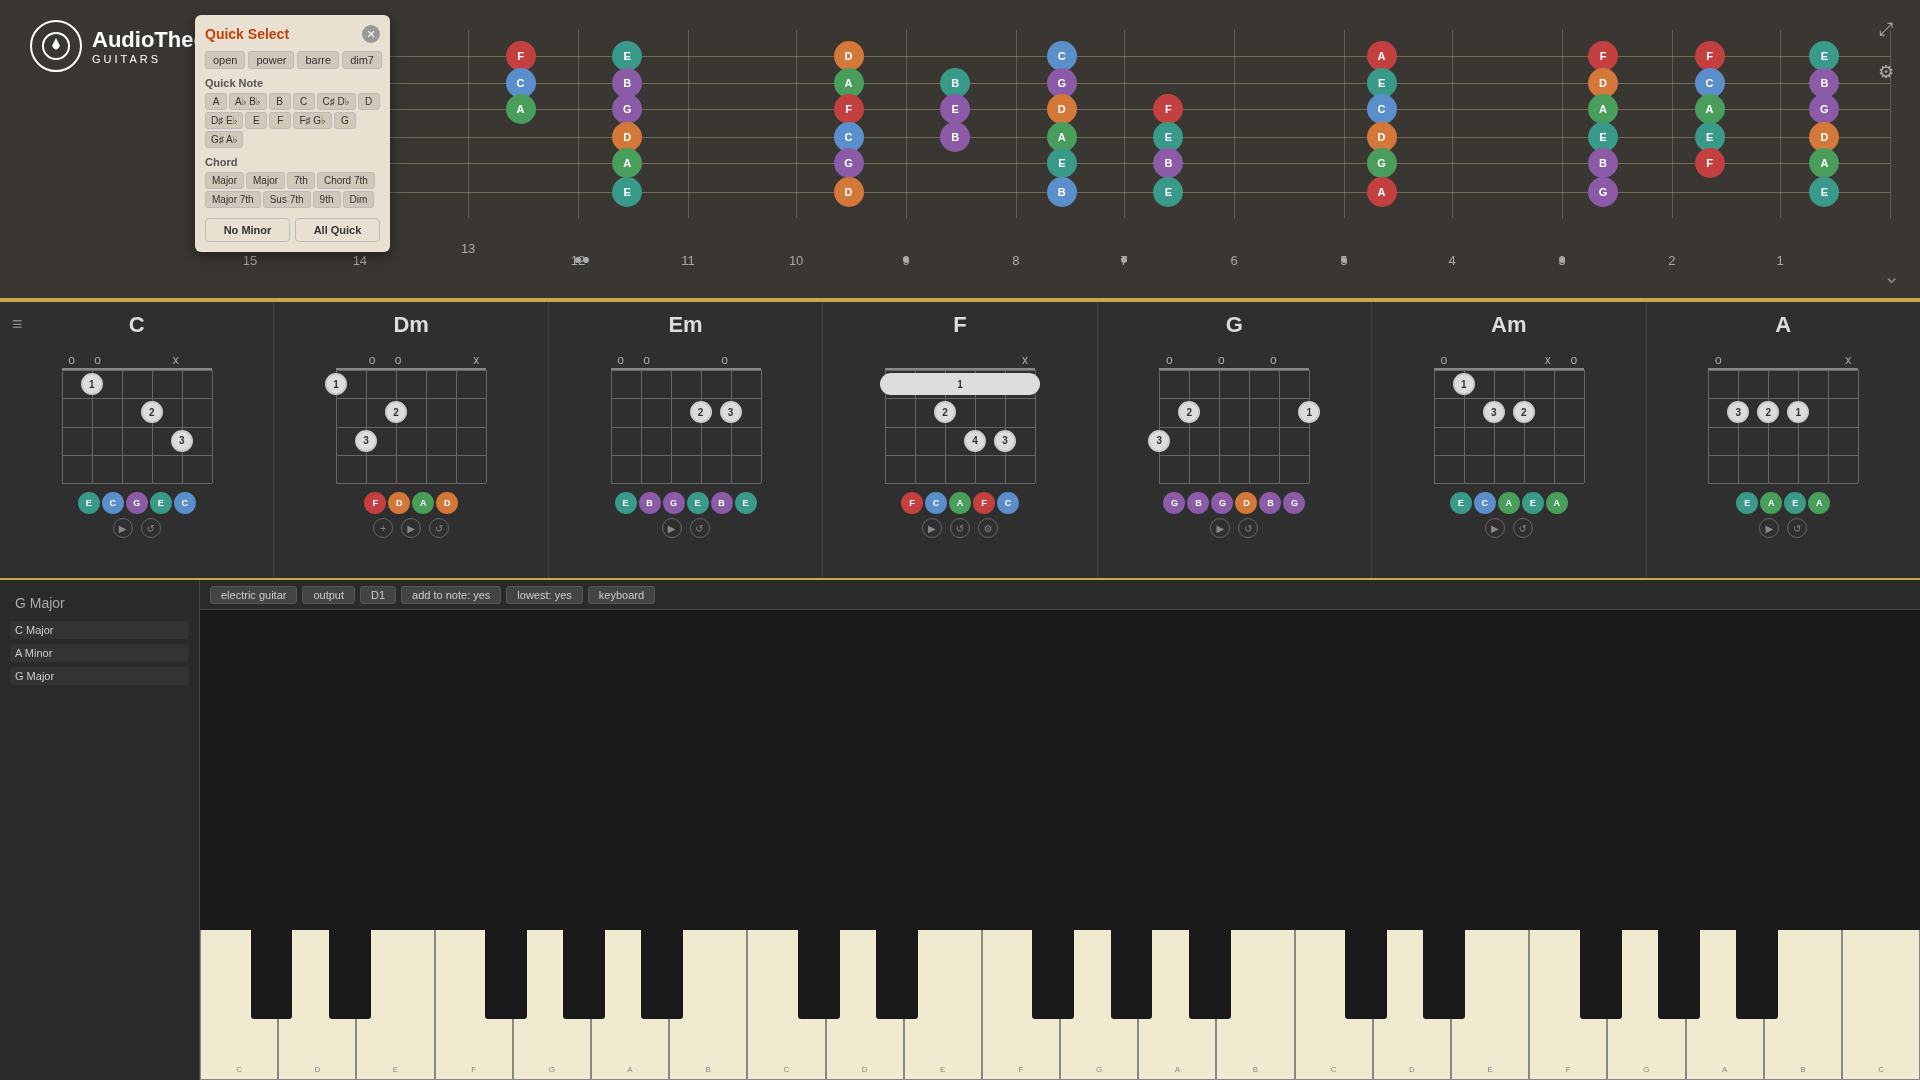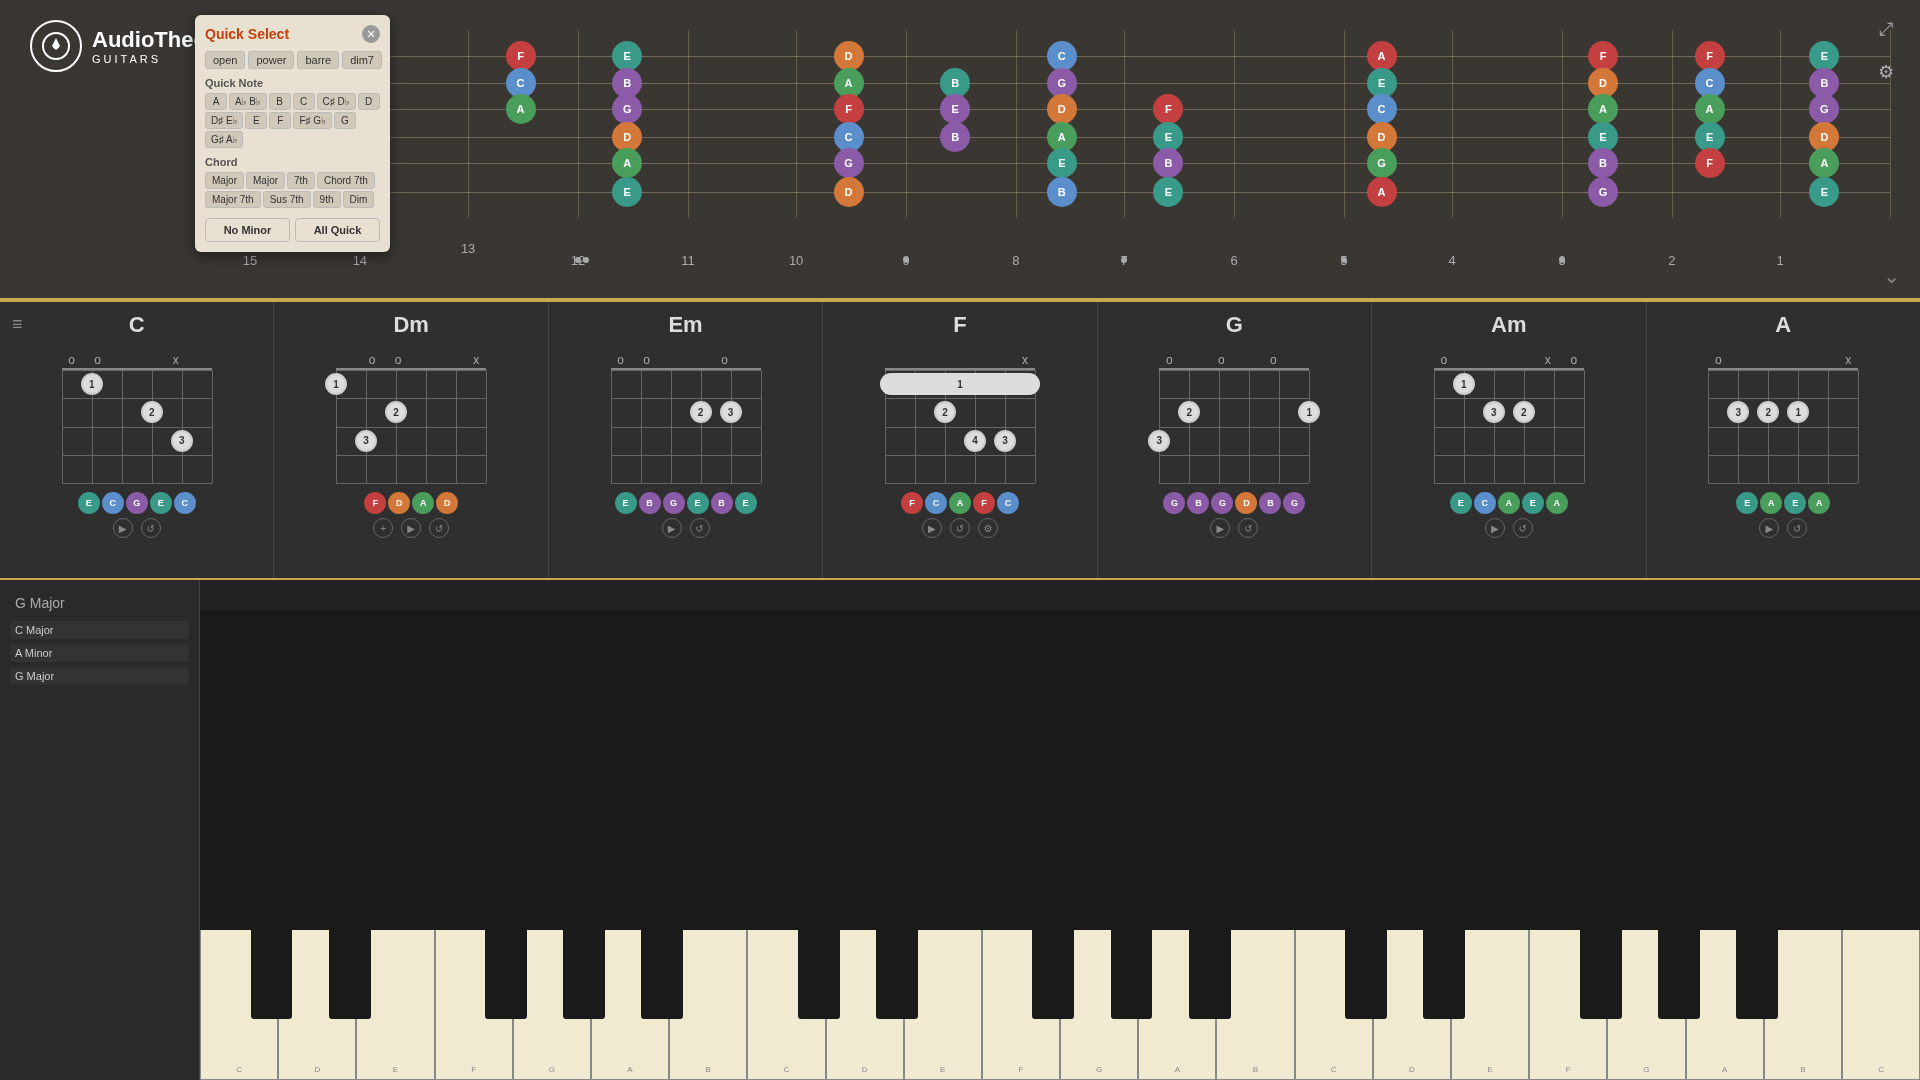--- a/index.html
+++ b/index.html
@@ -949,20 +949,28 @@
     <div class="bottom-key-row">
       <span style="font-size:11px;color:#ccc;">A Minor</span>
     </div>
     <div class="bottom-key-row">
       <span style="font-size:11px;color:#ccc;">G Major</span>
     </div>
   </div>
 
   <div class="piano-section">
 
+    <div class="bottom-toolbar">
+      <div class="toolbar-btn">electric guitar</div>
+      <div class="toolbar-btn">output</div>
+      <div class="toolbar-btn">D1</div>
+      <div class="toolbar-btn">add to note: yes</div>
+      <div class="toolbar-btn">lowest: yes</div>
+      <div class="toolbar-btn">keyboard</div>
+    </div>
 
     <div style="position:absolute;top:30px;left:0;right:0;bottom:0;background:#1a1a1a;display:flex;align-items:flex-end;">
 
       <div style="position:absolute;bottom:0;left:0;right:0;height:150px;display:flex;">
 
         <div style="flex:1;position:relative;background:#f0ead0;border:1px solid #888;border-top:none;">
           <div style="position:absolute;bottom:5px;width:100%;text-align:center;font-size:8px;color:#888;">C</div>
           <div style="position:absolute;top:0;right:-20%;width:55%;height:60%;background:#1a1a1a;border-radius:0 0 3px 3px;z-index:2;"></div>
         </div>
         <div style="flex:1;position:relative;background:#f0ead0;border:1px solid #888;border-top:none;">

